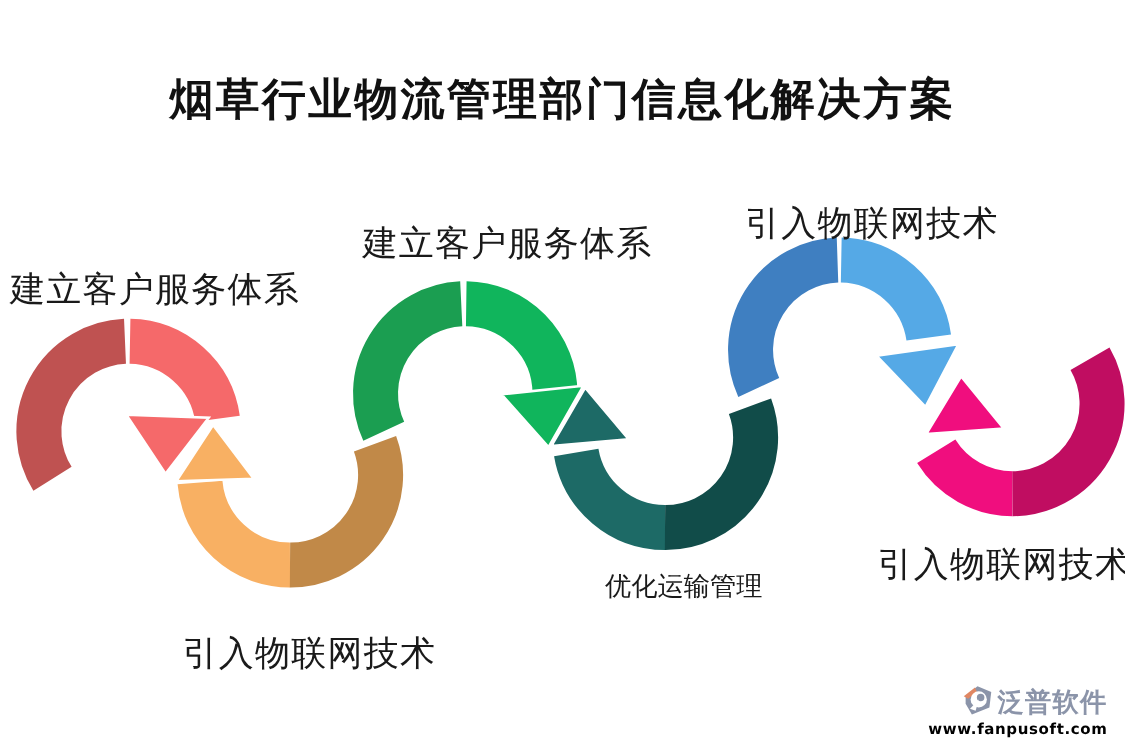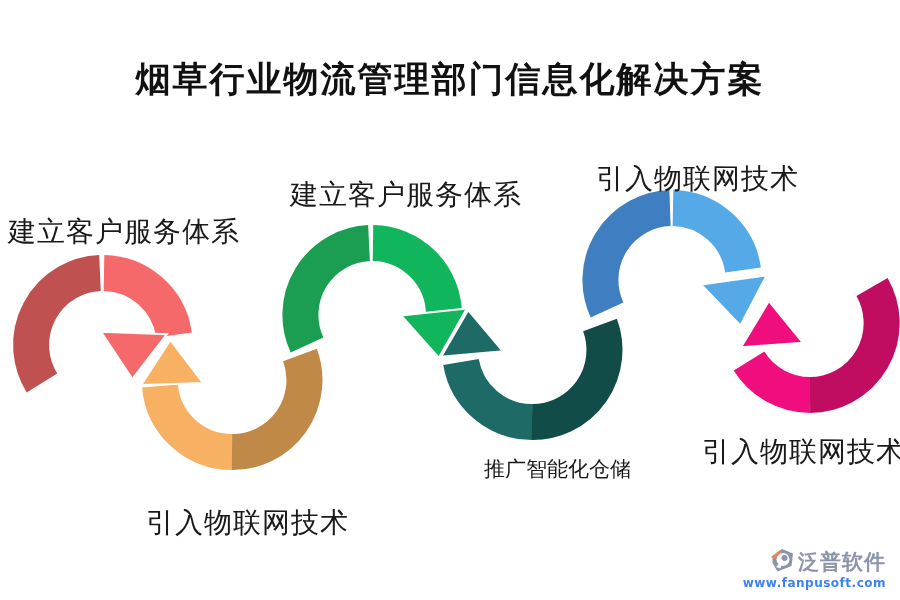--- a/index.html
+++ b/index.html
@@ -22,21 +22,21 @@
   .lbl-2{left:146px;top:504px;}
   .lbl-3{left:290px;top:176px;}
   .lbl-4{left:484px;top:455px;font-size:21px;letter-spacing:0;}
   .lbl-5{left:596px;top:160px;}
   .lbl-6{left:702px;top:433px;}
   .logo{
     position:absolute;right:14px;bottom:10px;
   }
   .logo-row{display:flex;align-items:center;justify-content:flex-end;gap:3px;}
   .logo-name{font-size:21px;font-weight:bold;color:#8b94a9;letter-spacing:1px;}
-  .logo-url{font-size:12px;font-weight:bold;color:#3b82f6;letter-spacing:0.5px;margin-top:-1px;}
+  .logo-url{font-size:12px;font-weight:bold;color:#000000;letter-spacing:0.5px;margin-top:-1px;}
 </style>
 </head>
 <body>
 
 <div class="stage">
 
   <div class="title">烟草行业物流管理部门信息化解决方案</div>
 
   <svg class="wave" width="900" height="600" viewBox="0 0 900 600">
 
@@ -62,21 +62,21 @@
     <polygon class="head" points="-31,0 31,0 0,-44" transform="translate(172,384) rotate(-2)" fill="#f8b063"></polygon>
     <polygon class="head" points="-33,0 33,0 0,46" transform="translate(434,312) rotate(-6)" fill="#10b55c"></polygon>
     <polygon class="head" points="-31,0 31,0 0,-44" transform="translate(472,354) rotate(-5)" fill="#1d6a66"></polygon>
     <polygon class="head" points="-33,0 33,0 0,46" transform="translate(734,280) rotate(-8)" fill="#55a9e6"></polygon>
     <polygon class="head" points="-31,0 31,0 0,-44" transform="translate(772,345) rotate(-4)" fill="#f00e7e"></polygon>
   </svg>
 
   <div class="lbl lbl-1">建立客户服务体系</div>
   <div class="lbl lbl-2">引入物联网技术</div>
   <div class="lbl lbl-3">建立客户服务体系</div>
-  <div class="lbl lbl-4">推广智能化仓储</div>
+  <div class="lbl lbl-4">优化运输管理</div>
   <div class="lbl lbl-5">引入物联网技术</div>
   <div class="lbl lbl-6">引入物联网技术</div>
 
   <div class="logo">
     <div class="logo-row">
       <span>
         <svg width="26" height="26" viewBox="0 0 26 26">
           <path d="M3.5 9.5 L13 2 L24 6.5 L22.5 19 L8.5 24.5 L3.5 16 Z" fill="#8b94a9"></path>
           <path d="M2 10 L11 3 L12.5 6.5 L5.5 12 Z" fill="#e08763"></path>
           <circle cx="14" cy="12.5" r="6.5" fill="#ffffff"></circle>

